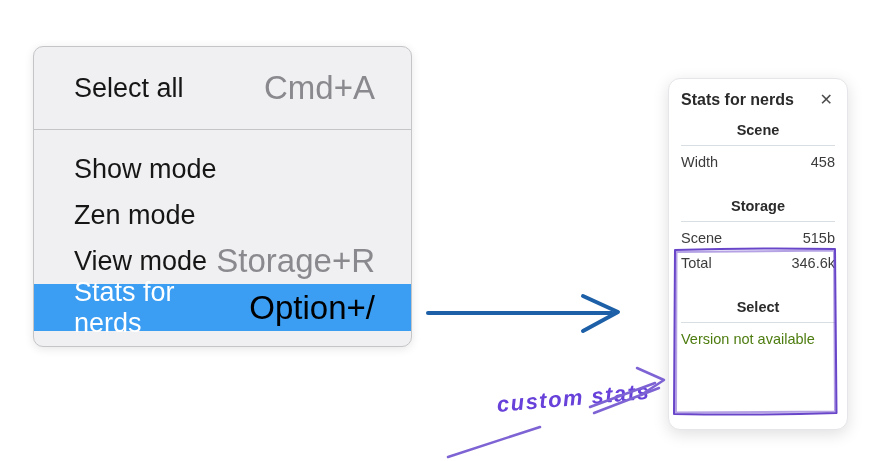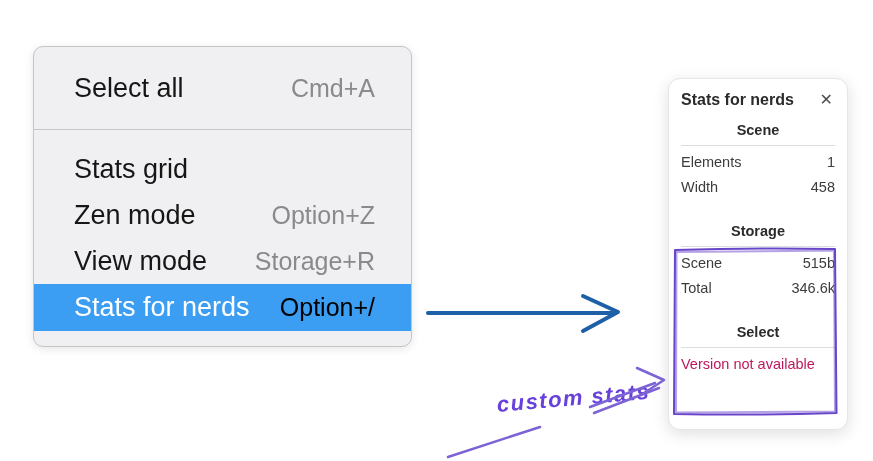--- a/index.html
+++ b/index.html
@@ -27,21 +27,21 @@
     overflow: hidden;
   }
   .menu-row {
     display: flex;
     justify-content: space-between;
     align-items: center;
     padding: 0 36px 0 40px;
     box-sizing: border-box;
   }
   .menu-row .mi-label { font-size: 27px; color: #161616; }
-  .menu-row .mi-shortcut { font-size: 25px; color: #8a8a8e; }
+  .menu-row .mi-shortcut { font-size: 33px; color: #8a8a8e; }
   .row-first { height: 82px; }
   .menu-divider { height: 1px; background: #c4c5c7; }
   .menu-group2 { padding-top: 16px; }
   .menu-row.normal { height: 46px; }
   .menu-row.highlight { height: 47px; background: #3b9ef3; }
   .menu-row.highlight .mi-label { color: #ffffff; }
   .menu-row.highlight .mi-shortcut { color: #000000; }
 
   
   .stats-panel {
@@ -84,21 +84,21 @@
   }
   .section-heading.tight { margin-top: 24px; }
   .section-divider { height: 1px; background: #d9dee3; margin: 7px 0 3px 0; }
   .stat-row {
     display: flex;
     justify-content: space-between;
     padding: 4.5px 0;
   }
   .stat-label { color: #3c3c3c; }
   .stat-value { color: #3c3c3c; text-align: right; }
-  .version-note { padding: 5px 0 0 0; color: #be185d; }
+  .version-note { padding: 5px 0 0 0; color: #4d7c0f; }
 
   
   .overlay {
     position: absolute;
     left: 0; top: 0;
     width: 873px; height: 461px;
     pointer-events: none;
   }
   .annotation-text {
     position: absolute;
@@ -120,25 +120,24 @@
 <div id="canvas">
 
   <div class="context-menu">
     <div class="menu-row row-first">
       <span class="mi-label">Select all</span>
       <span class="mi-shortcut">Cmd+A</span>
     </div>
     <div class="menu-divider"></div>
     <div class="menu-group2">
       <div class="menu-row normal">
-        <span class="mi-label">Stats grid</span>
+        <span class="mi-label">Show mode</span>
       </div>
       <div class="menu-row normal">
         <span class="mi-label">Zen mode</span>
-        <span class="mi-shortcut">Option+Z</span>
       </div>
       <div class="menu-row normal">
         <span class="mi-label">View mode</span>
         <span class="mi-shortcut">Storage+R</span>
       </div>
       <div class="menu-row highlight">
         <span class="mi-label">Stats for nerds</span>
         <span class="mi-shortcut">Option+/</span>
       </div>
     </div>
@@ -146,24 +145,20 @@
 
   <div class="stats-panel">
     <div class="panel-header">
       <span class="panel-title">Stats for nerds</span>
       <button class="panel-close">✕</button>
     </div>
 
     <div>
       <div class="section-heading">Scene</div>
       <div class="section-divider"></div>
-      <div class="stat-row">
-        <span class="stat-label">Elements</span>
-        <span class="stat-value">1</span>
-      </div>
       <div class="stat-row">
         <span class="stat-label">Width</span>
         <span class="stat-value">458</span>
       </div>
     </div>
 
     <div>
       <div class="section-heading tight">Storage</div>
       <div class="section-divider"></div>
       <div class="stat-row">

